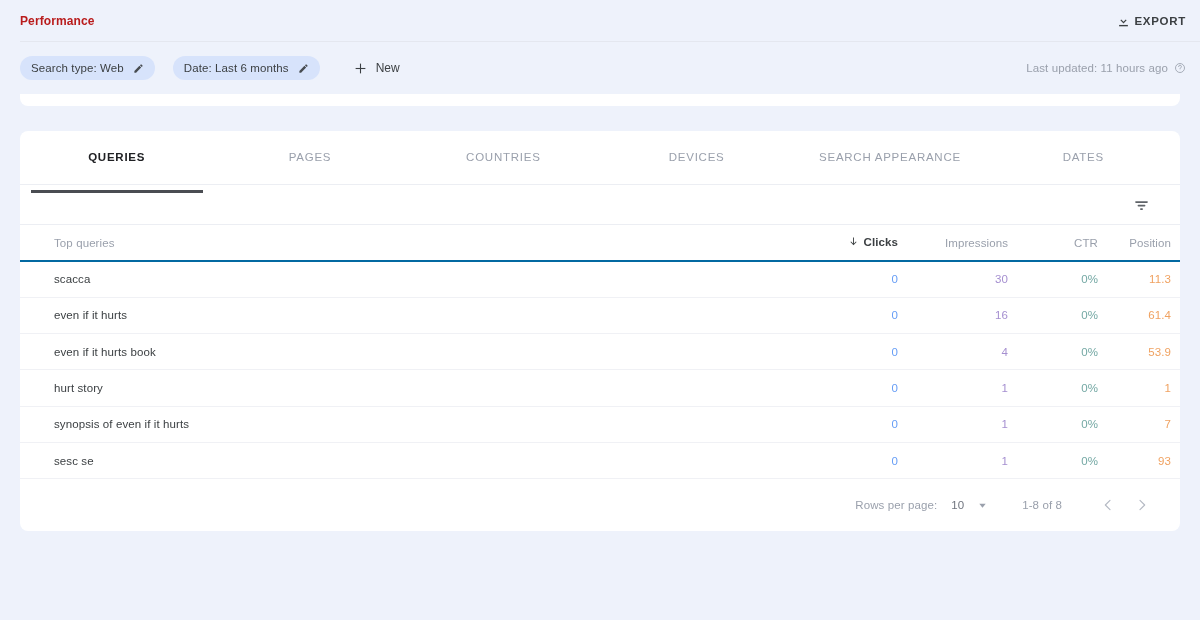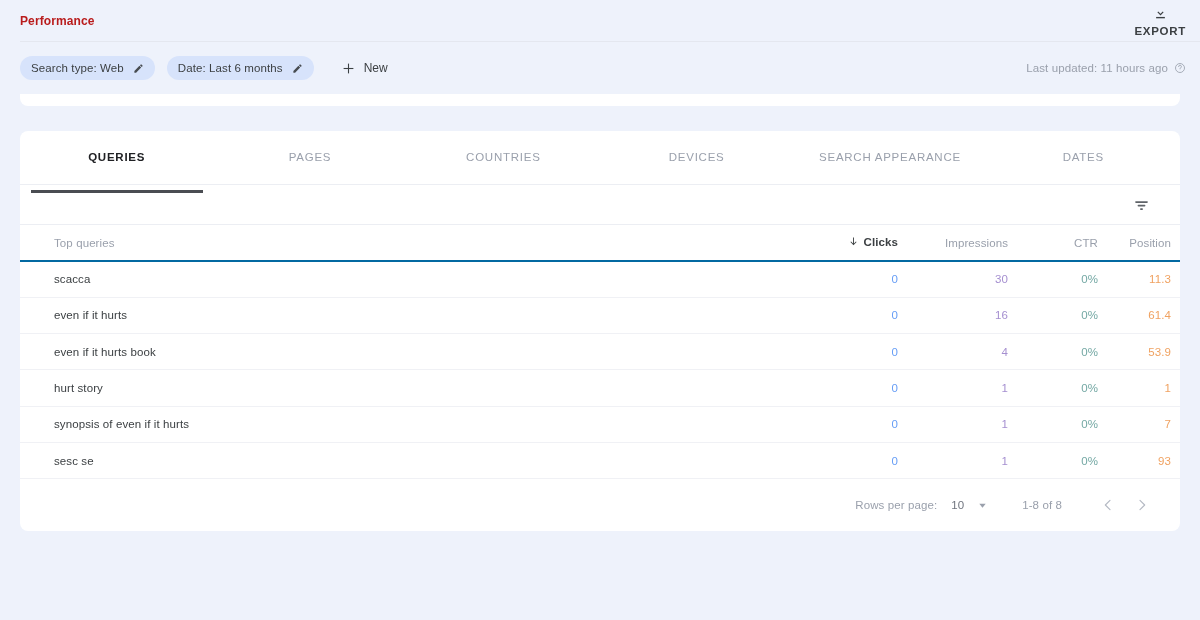--- a/index.html
+++ b/index.html
@@ -39,40 +39,39 @@
     color: #b91c1c;
     letter-spacing: .1px;
     font-weight: 700;
   }
   .titlebar-right {
     margin-left: auto;
     display: flex;
     align-items: center;
     gap: 4px;
     cursor: pointer;
-    flex-direction: column;
   }
   .export-label {
     font-size: 11.5px;
     letter-spacing: .7px;
     color: #3c4043;
     font-weight: 700;
   }
   .ico { display: inline-flex; align-items: center; justify-content: center; }
 
   
   .filterbar {
     position: relative;
     height: 52px;
     display: flex;
     align-items: center;
     padding: 0 14px 0 20px;
     background: #eef2fb;
   }
-  .chips { display: flex; align-items: center; gap: 12px; text-align: right; }
+  .chips { display: flex; align-items: center; gap: 18px; text-align: right; }
   .chip {
     display: inline-flex;
     align-items: center;
     gap: 9px;
     height: 24px;
     padding: 0 11px;
     border-radius: 12px;
     background: #d7e3fb;
     color: #3c4043;
     font-size: 11.5px;

